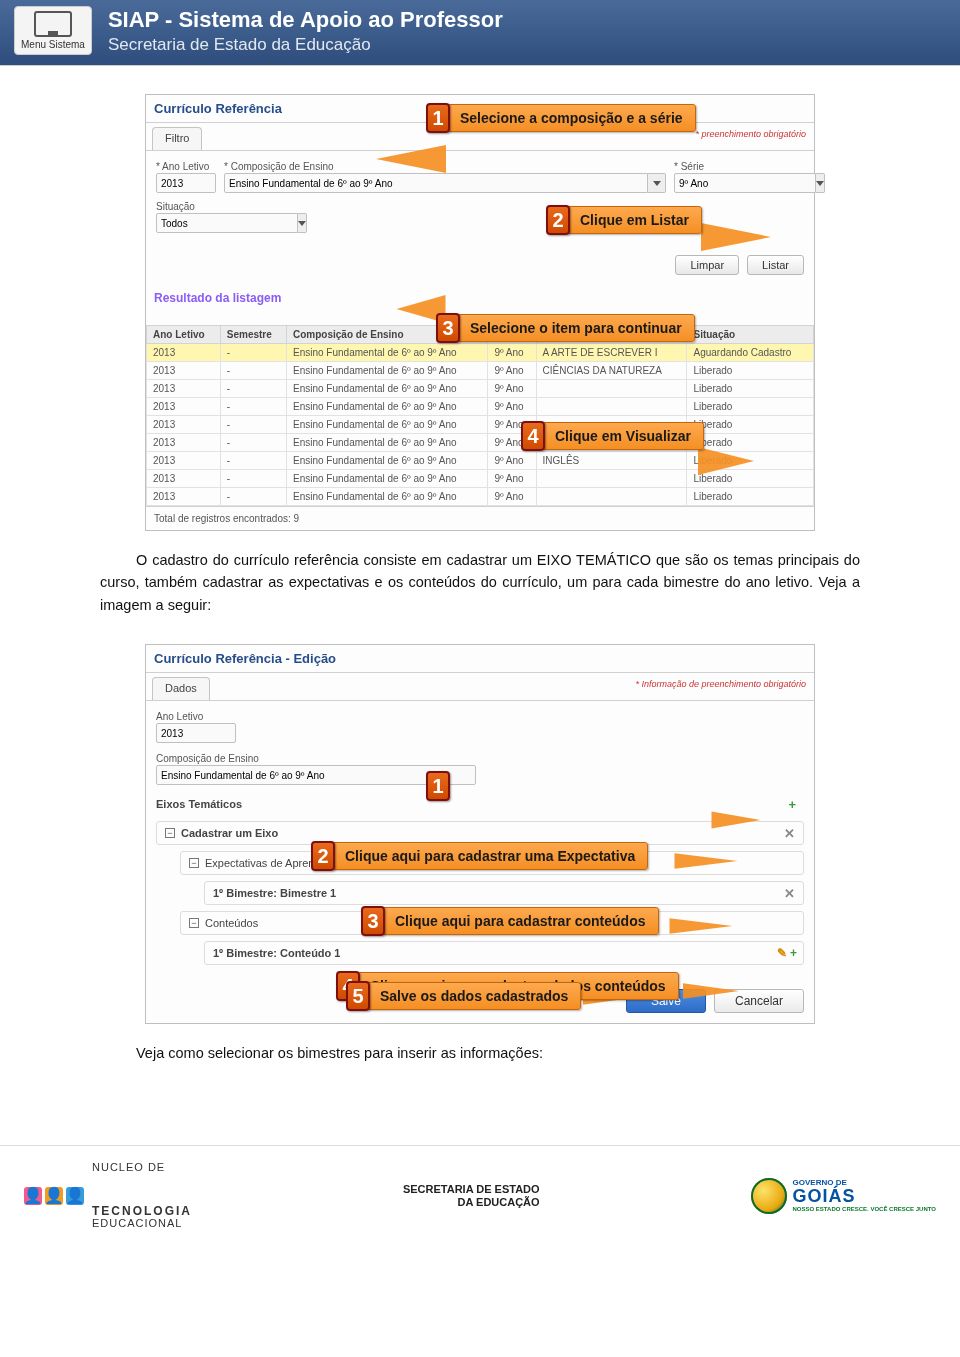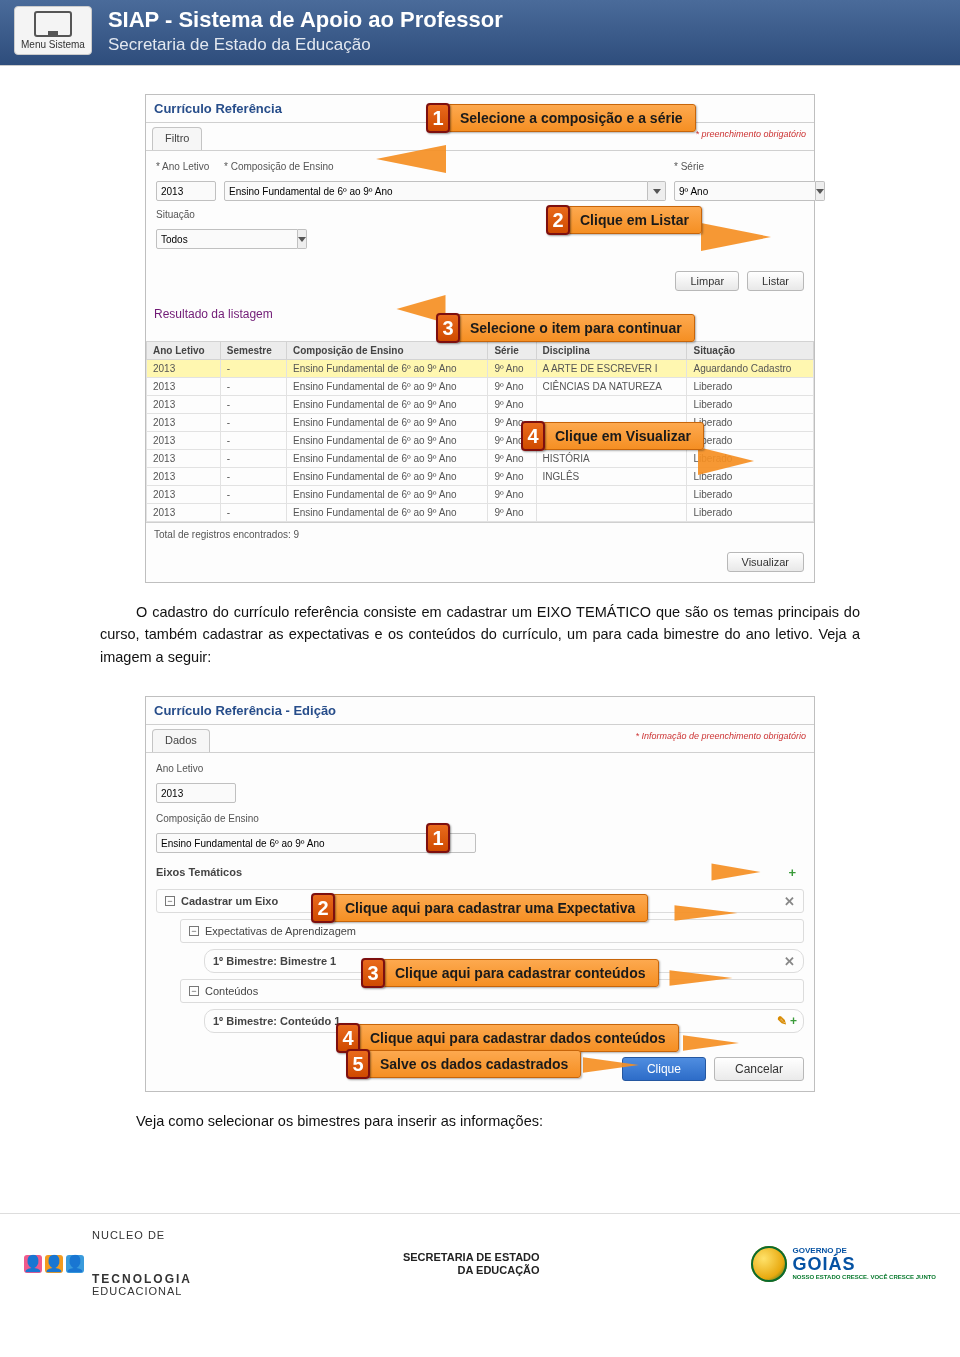--- a/index.html
+++ b/index.html
@@ -58,37 +58,37 @@
     border-bottom:none;
     border-radius:4px 4px 0 0;
     background:#f6f6f6;
     font-size:11px;
     color:#444;
   }
   .req-note { float:right; font-size:9px; color:#c33; margin:6px 8px 0 0; font-style:italic;}
   .panel-body { padding: 10px 10px 8px; border-top:1px solid #d0d0d0;}
   .field-row { display:flex; gap:8px; margin-bottom:8px; }
   .field { display:flex; flex-direction:column; }
-  .field label { font-size:10px; color:#555; margin-bottom:9px; }
+  .field label { font-size:10px; color:#555; margin-bottom:1px; }
   .finput, .fselect {
     border:1px solid #c0c0c0; border-radius:2px;
     height:20px; padding:2px 4px; font-size:10px; background:#fafafa;
   }
   .sel-wrap { display:flex; }
   .sel-btn {
     width:18px; height:20px; border:1px solid #c0c0c0; border-left:none;
     display:flex;align-items:center;justify-content:center;background:#eee;border-radius:0 2px 2px 0;
   }
   .car { width:0;height:0;border-left:4px solid transparent;border-right:4px solid transparent;border-top:5px solid #555;}
   .btn {
     border:1px solid #b8b8b8; background:linear-gradient(#fff,#e8e8e8);
     padding:3px 14px; font-size:11px; border-radius:3px; cursor:pointer;color:#333;
   }
   .btn-row { display:flex; justify-content:flex-end; gap:8px; padding:6px 10px 10px;}
-  .sec-title { font-weight:normal; font-size:12px; padding:6px 8px 20px; color:#701a75;}
+  .sec-title { font-weight:bold; font-size:12px; padding:6px 8px 20px; color:#8b5cf6;}
 
   
   table { width:100%; border-collapse:collapse; font-size:10px;}
   thead td { background:#ececec; border:1px solid #d3d3d3; padding:3px 6px; font-weight:bold; color:#444;}
   tbody td { border:1px solid #e2e2e2; padding:3px 6px; color:#555;}
   tbody tr:first-child td { background:#fff7b0;}
   .tbl-foot { padding:6px 8px; font-size:10px; color:#555; border-top:1px solid #d0d0d0;}
 
   
   .callout {
@@ -136,21 +136,21 @@
   
   .para { width: 760px; margin: 18px auto 12px; font-size: 14.5px; line-height: 1.55; text-align: justify; color:#111;}
 
   
   .tree-row {
     border:1px solid #dcdcdc; border-radius:3px;
     padding:5px 8px; margin:6px 0; display:flex; align-items:center; gap:6px;
     background:#fdfdfd; font-size:11px; color:#444; position:relative;
   }
   .tree-indent1 { margin-left:24px; }
-  .tree-indent2 { margin-left:48px;border-radius:10px; }
+  .tree-indent2 { margin-left:48px; }
   .sq { width:10px;height:10px;border:1px solid #777;display:flex;align-items:center;justify-content:center;font-size:9px;line-height:1;color:#555;}
   .plus-ico, .x-ico { position:absolute; right:8px; top:4px; font-size:13px; font-weight:bold;}
   .plus-ico { color:#3a9b3a;}
   .x-ico { color:#888;}
   .dbl-ico { position:absolute; right:6px; top:4px; display:flex; gap:3px;}
   .dbl-ico span { font-size:12px; font-weight:bold;}
   .eixos-hdr { margin-top:8px; }
 
   .btn-primary {
     background: linear-gradient(#4f8de0,#2d6cc8);
@@ -331,23 +331,20 @@
           <td>-</td>
           <td>Ensino Fundamental de 6º ao 9º Ano</td>
           <td>9º Ano</td>
           <td></td>
           <td>Liberado</td>
         </tr>
       </tbody>
   </table>
 
   <div class="tbl-foot">Total de registros encontrados: 9</div>
-  <div class="btn-row">
-    <button class="btn">Visualizar</button>
-  </div>
 
   <div class="callout" style="top:8px; left:280px;">
     <div class="num-badge">1</div>
     <div class="call-bubble">Selecione a composição e a série</div>
   </div>
   <div class="arrow-l" style="position:absolute; top:50px; left:230px;"></div>
 
   <div class="callout" style="top:110px; left:400px;">
     <div class="num-badge">2</div>
     <div class="call-bubble">Clique em Listar</div>
@@ -441,21 +438,21 @@
     </div>
     <div class="arrow-r" style="position:absolute; top:276px; left:530px; transform:scale(.8,.55)"></div>
   </div>
 
   <div class="save-row" style="position:relative;">
     <div class="callout" style="left:200px; top:2px;">
       <div class="num-badge">5</div>
       <div class="call-bubble">Salve os dados cadastrados</div>
     </div>
     <div class="arrow-r" style="position:absolute; top:4px; left:430px; transform:scale(.8,.55)"></div>
-    <button class="btn-primary">Clique</button>
+    <button class="btn-primary">Salve</button>
     <button class="btn-cancel">Cancelar</button>
   </div>
 </div>
 
 <p class="para" style="text-indent:36px;">Veja como selecionar os bimestres para inserir as informações:</p>
 
 <div class="footer">
   <div class="nte">
     <div class="nte-ico">
       <div class="b" style="background:#f05a8c">👤</div>

